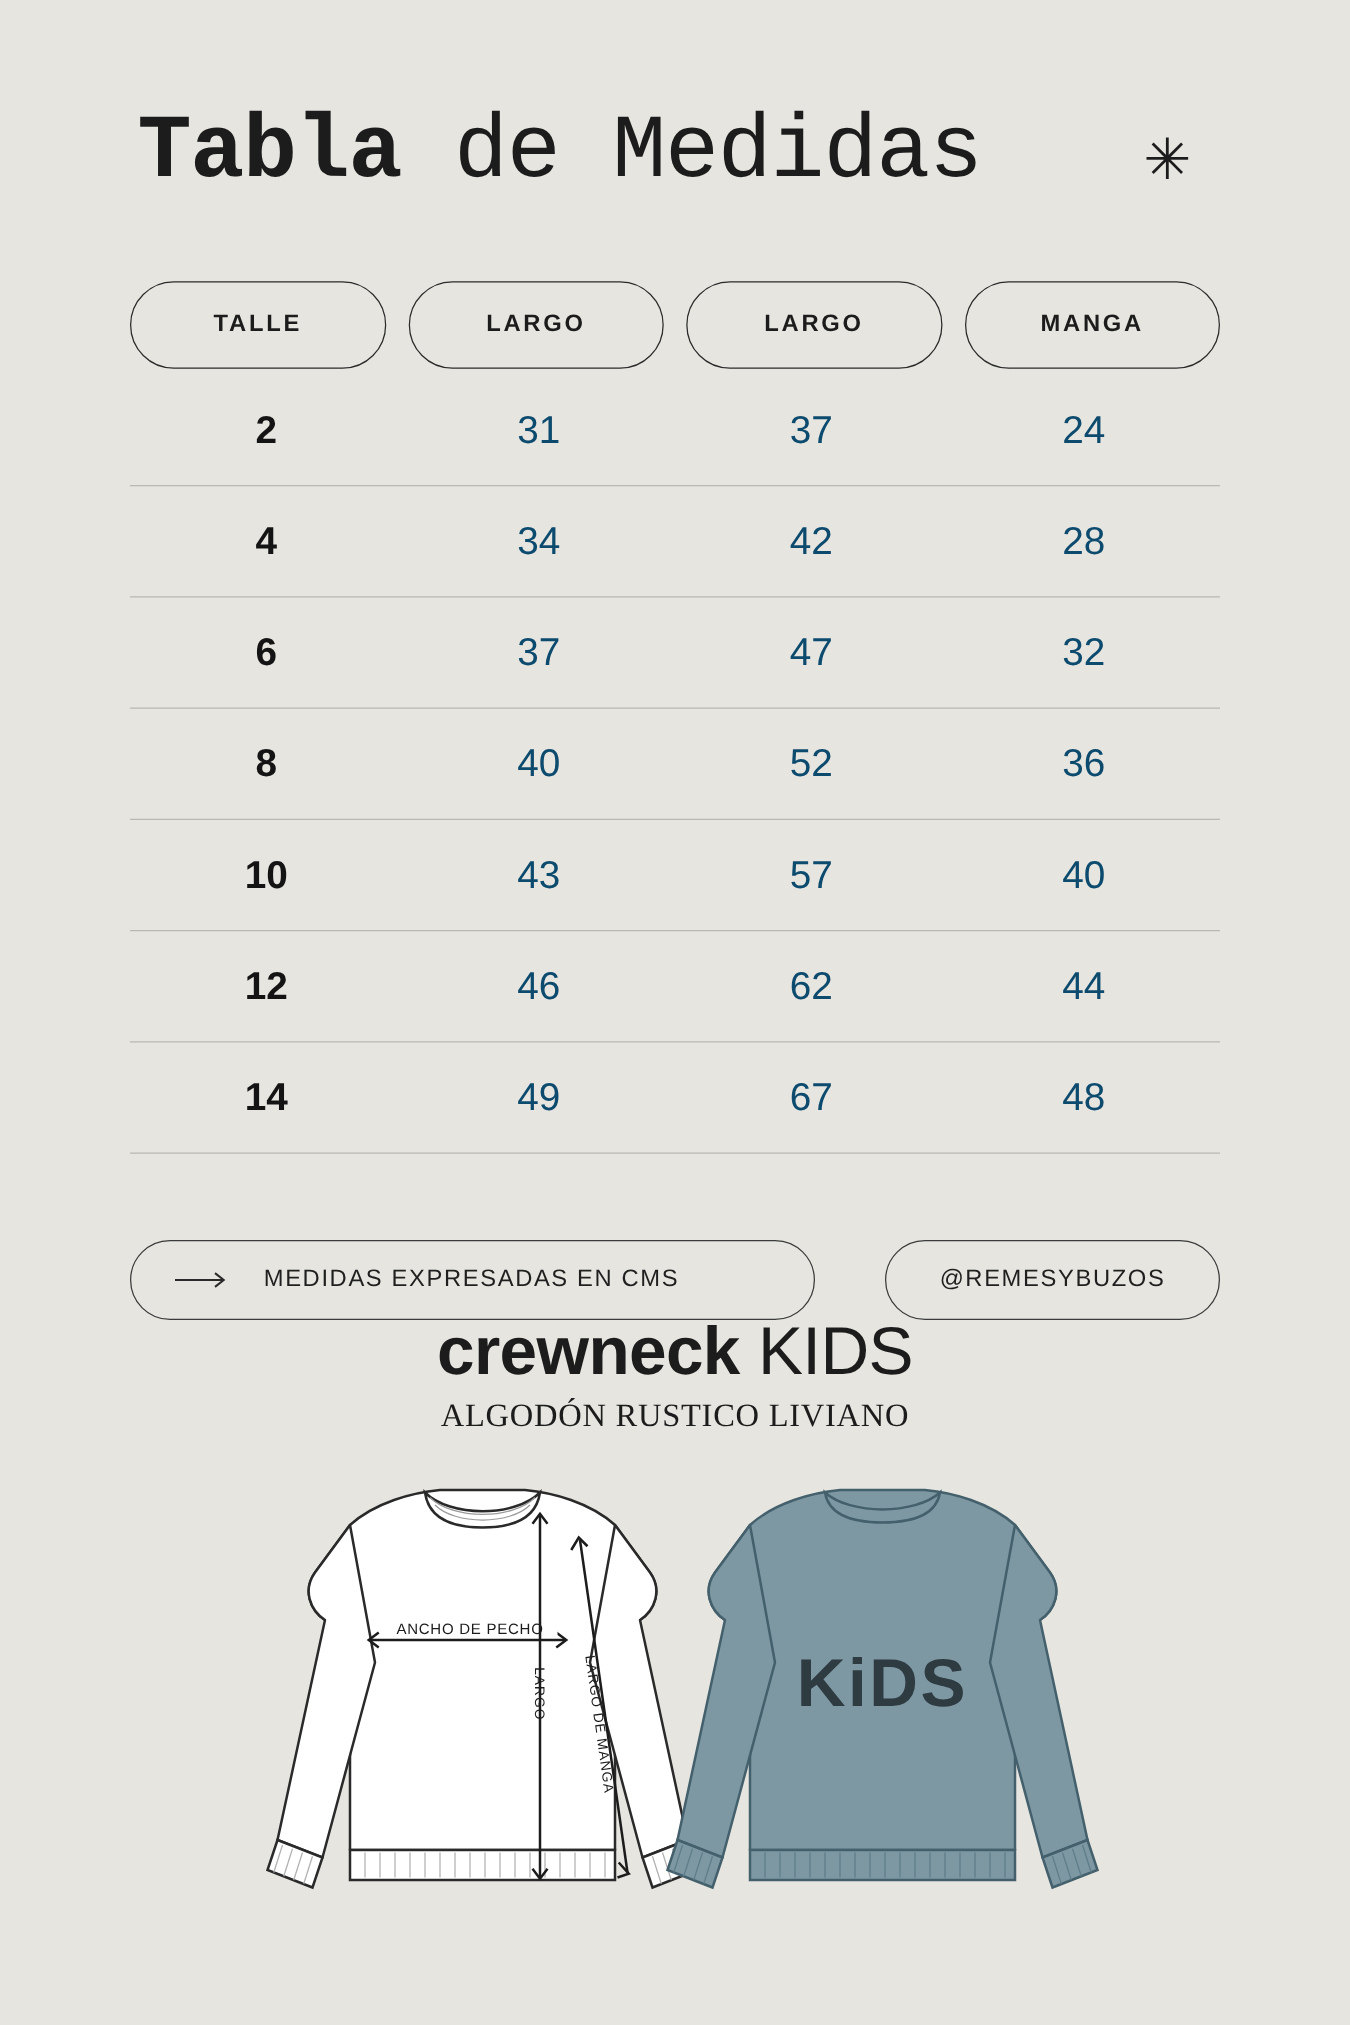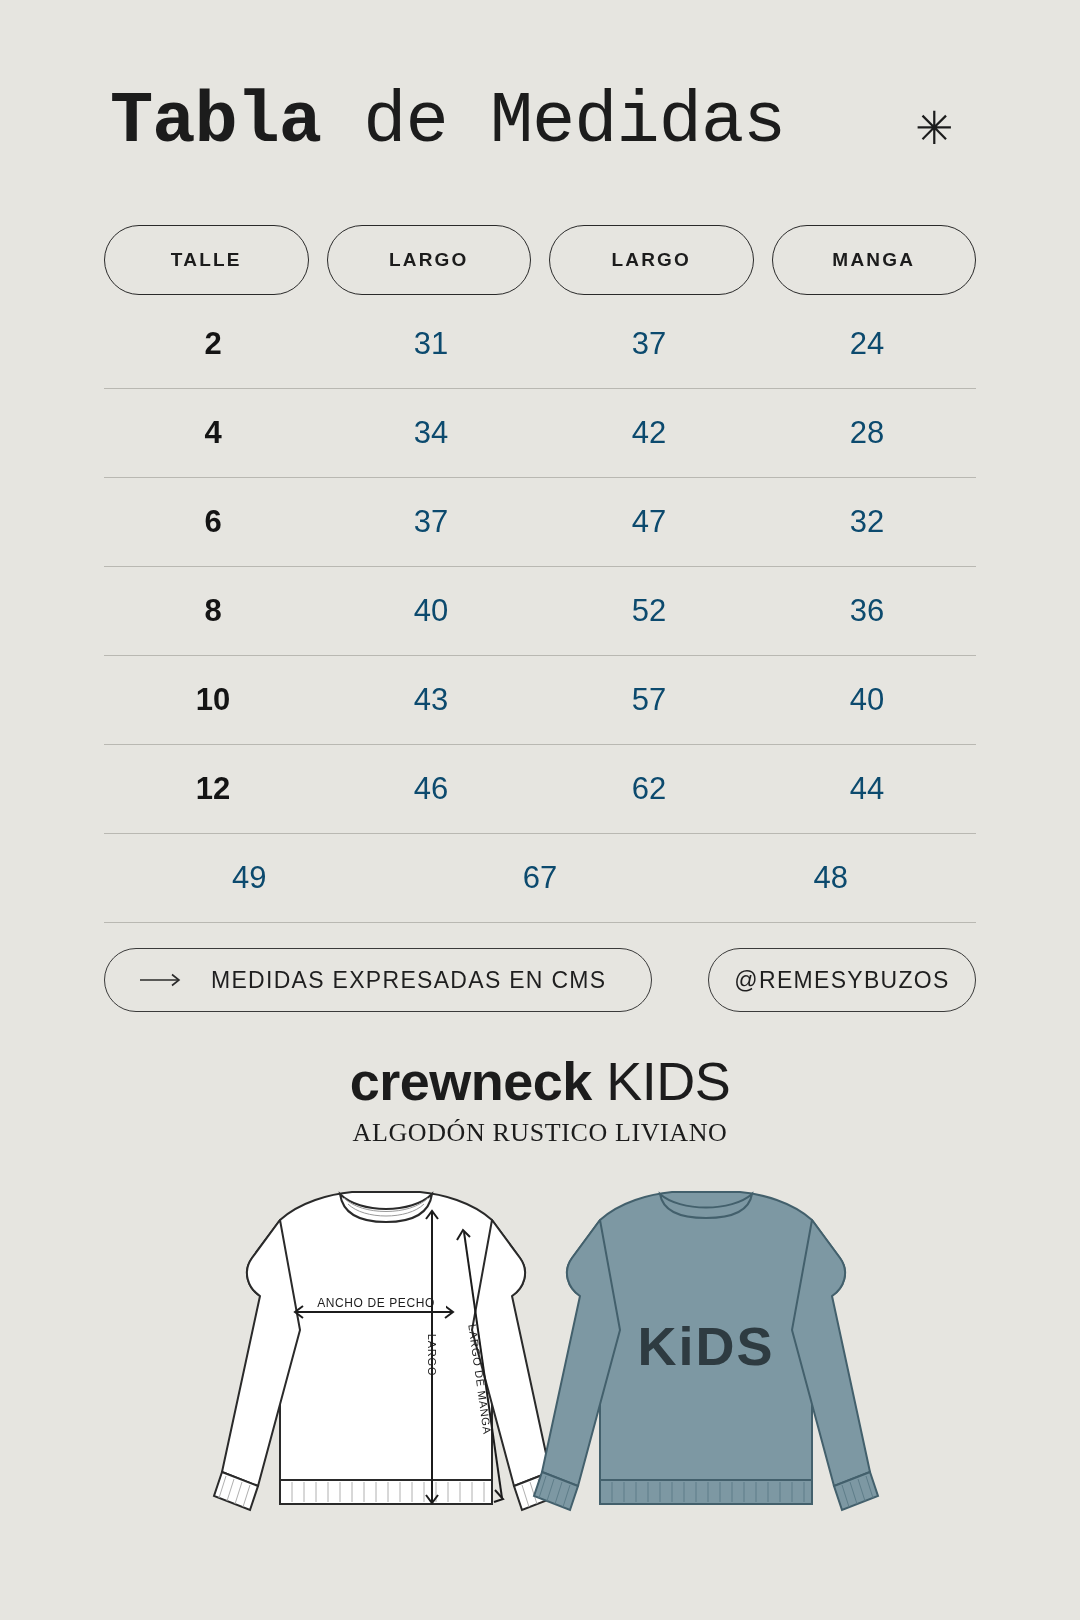--- a/index.html
+++ b/index.html
@@ -104,23 +104,24 @@
     display: flex;
     justify-content: space-between;
     align-items: center;
   }
   .foot-pill {
     height: 64px;
     border: 1.6px solid #3a3a3a;
     border-radius: 40px;
     display: flex;
     align-items: center;
-    font-size: 23px;
+    font-size: 19px;
     letter-spacing: 1.3px;
     color: #1f1f1f;
+    margin-top: 44px;
   }
   .foot-pill.left {
     width: 548px;
     padding-left: 34px;
     gap: 28px;
   }
   .foot-pill.right {
     width: 268px;
     justify-content: center;
   }
@@ -208,20 +209,21 @@
       <div class="cell">57</div>
       <div class="cell">40</div>
     </div>
     <div class="row">
       <div class="cell size">12</div>
       <div class="cell">46</div>
       <div class="cell">62</div>
       <div class="cell">44</div>
     </div>
     <div class="row">
+      <div class="cell size">14</div>
       <div class="cell">49</div>
       <div class="cell">67</div>
       <div class="cell">48</div>
     </div>
   </div>
 
   <div class="foot-row">
     <div class="foot-pill left">
       <svg class="arrow-ico" width="44" height="14" viewBox="0 0 44 14">
         <line x1="1" y1="7" x2="40" y2="7" stroke="#2a2a2a" stroke-width="1.6"></line>

